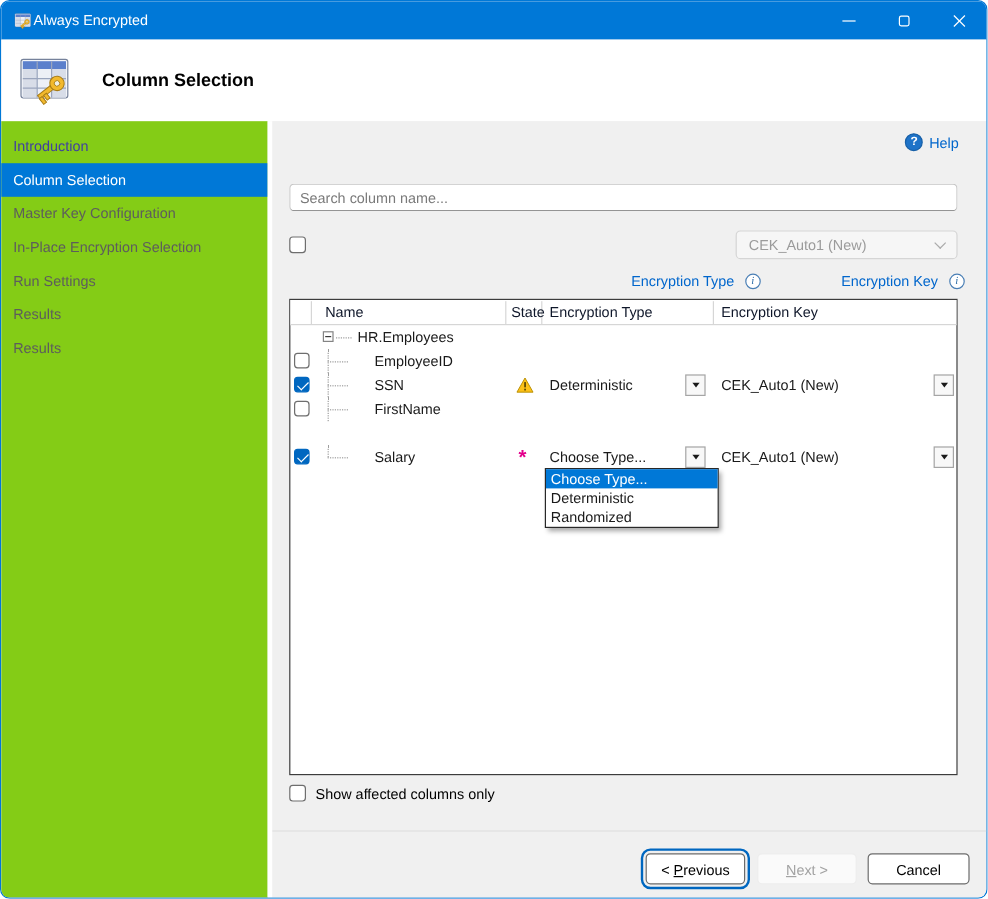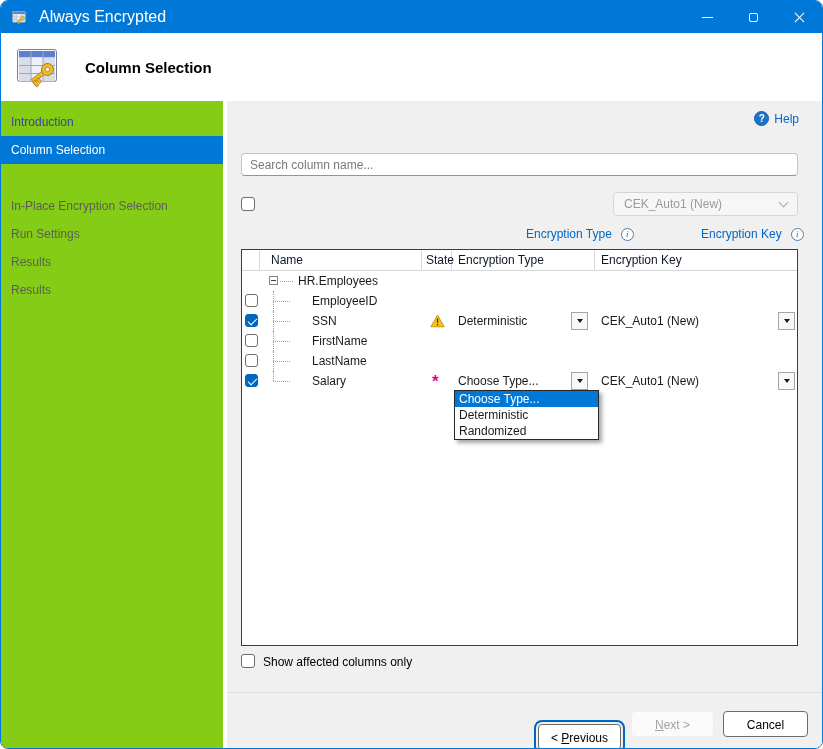--- a/index.html
+++ b/index.html
@@ -3,21 +3,21 @@
 <meta charset="utf-8">
 <style>
   html,body{margin:0;padding:0;background:#fff;}
   *{box-sizing:border-box;}
   .win{position:relative;width:823px;height:749px;border:1px solid #0078D7;border-radius:8px;
        overflow:hidden;font-family:"Liberation Sans","DejaVu Sans",sans-serif;font-size:12px;
        color:#1a1a1a;background:#F0F0F0;}
   
   .titlebar{position:absolute;left:0;top:0;right:0;height:32px;background:#0078D7;display:flex;align-items:center;color:#fff;}
   .app-icon{margin-left:10px;width:16px;height:16px;flex:0 0 auto;}
-  .tb-title{margin-left:12px;font-size:16px;}
+  .tb-title{margin-left:1px;font-size:12px;}
   .tb-controls{margin-left:auto;display:flex;height:100%;}
   .tb-btn{width:46px;height:100%;display:flex;align-items:center;justify-content:center;cursor:pointer;}
   .glyph-min{width:11px;height:1px;background:#fff;}
   .glyph-max{width:9px;height:9px;border:1px solid #fff;border-radius:2px;}
   .glyph-close{position:relative;width:13px;height:13px;}
   .glyph-close::before,.glyph-close::after{content:"";position:absolute;left:0;top:6px;width:13px;height:1px;background:#fff;}
   .glyph-close::before{transform:rotate(45deg);} .glyph-close::after{transform:rotate(-45deg);}
   
   .header{position:absolute;left:0;top:32px;width:100%;height:68px;background:#fff;}
   .big-icon{position:absolute;left:12px;top:9px;}
@@ -80,21 +80,21 @@
   .dd-arrow{width:0;height:0;border-left:3.5px solid transparent;border-right:3.5px solid transparent;border-top:4px solid #1a1a1a;}
   .dropdown{position:absolute;left:212px;top:140px;width:145px;background:#fff;border:1px solid #282828;
             box-shadow:3px 3px 4px rgba(0,0,0,0.35);z-index:5;}
   .dd-item{height:16px;line-height:16px;padding-left:4px;cursor:pointer;}
   .dd-item.selected{background:#0078D7;color:#fff;}
   
   .affected-cb{position:absolute;left:14px;top:553px;}
   .affected-label{position:absolute;left:36px;top:554px;color:#000;}
   .footer-divider{position:absolute;left:0;right:0;top:591px;height:1px;background:#DFDFDF;}
   .btn{position:absolute;top:610px;height:26px;border-radius:4px;font:inherit;text-align:center;line-height:24px;cursor:pointer;}
-  .btn-prev{left:311px;width:83px;background:#fff;border:1px solid #6B6B6B;outline:2px solid #0067C0;outline-offset:2px;color:#000;margin-top:13px;}
+  .btn-prev{left:311px;width:83px;background:#fff;border:1px solid #6B6B6B;outline:2px solid #0067C0;outline-offset:2px;color:#000;}
   .btn-next{left:404px;width:83px;background:#FAFAFA;border:1px solid #EDEDED;color:#A3A3A3;cursor:default;}
   .btn-cancel{left:496px;width:85px;background:#fff;border:1px solid #6B6B6B;color:#000;text-align:center;}
   .u{text-decoration:underline;}
 </style>
 </head>
 <body>
 
 <div class="win">
 
   <div class="titlebar">
@@ -140,20 +140,21 @@
         <circle r="6" fill="#F2B92D" stroke="#A77B15" stroke-width="0.9"></circle>
         <circle r="2.3" fill="#EFEFE4" stroke="#A77B15" stroke-width="0.7"></circle>
       </g>
     </svg>
     <div class="header-title">Column Selection</div>
   </div>
 
   <div class="sidebar">
     <div class="side-item visited" style="top:7px">Introduction</div>
     <div class="side-item selected" style="top:35px">Column Selection</div>
+    <div class="side-item upcoming" style="top:63px">Master Key Configuration</div>
     <div class="side-item upcoming" style="top:91px">In-Place Encryption Selection</div>
     <div class="side-item upcoming" style="top:119px">Run Settings</div>
     <div class="side-item upcoming" style="top:147px">Results</div>
     <div class="side-item upcoming" style="top:175px">Results</div>
   </div>
   <div class="sep"></div>
 
   <div class="content">
 
     <div class="help">
@@ -223,26 +224,20 @@
           </span>
       </div>
 
       <div class="row" style="top:81px">
         <span class="cb"></span>
         <span class="tree-v"></span>
         <span class="tree-h"></span>
         <span class="lbl-col">FirstName</span>
       </div>
 
-      <div class="row" style="top:101px">
-        <span class="cb"></span>
-        <span class="tree-v"></span>
-        <span class="tree-h"></span>
-        <span class="lbl-col">LastName</span>
-      </div>
 
       <div class="row" style="top:121px">
         <span class="cb checked"></span>
         <span class="tree-v half"></span>
         <span class="tree-h"></span>
         <span class="lbl-col">Salary</span>
         <span class="state-req">*</span>
         <span class="cell-type">Choose Type...</span>
         <span class="dd-btn dd-btn-type">
             <span class="dd-arrow"></span>

